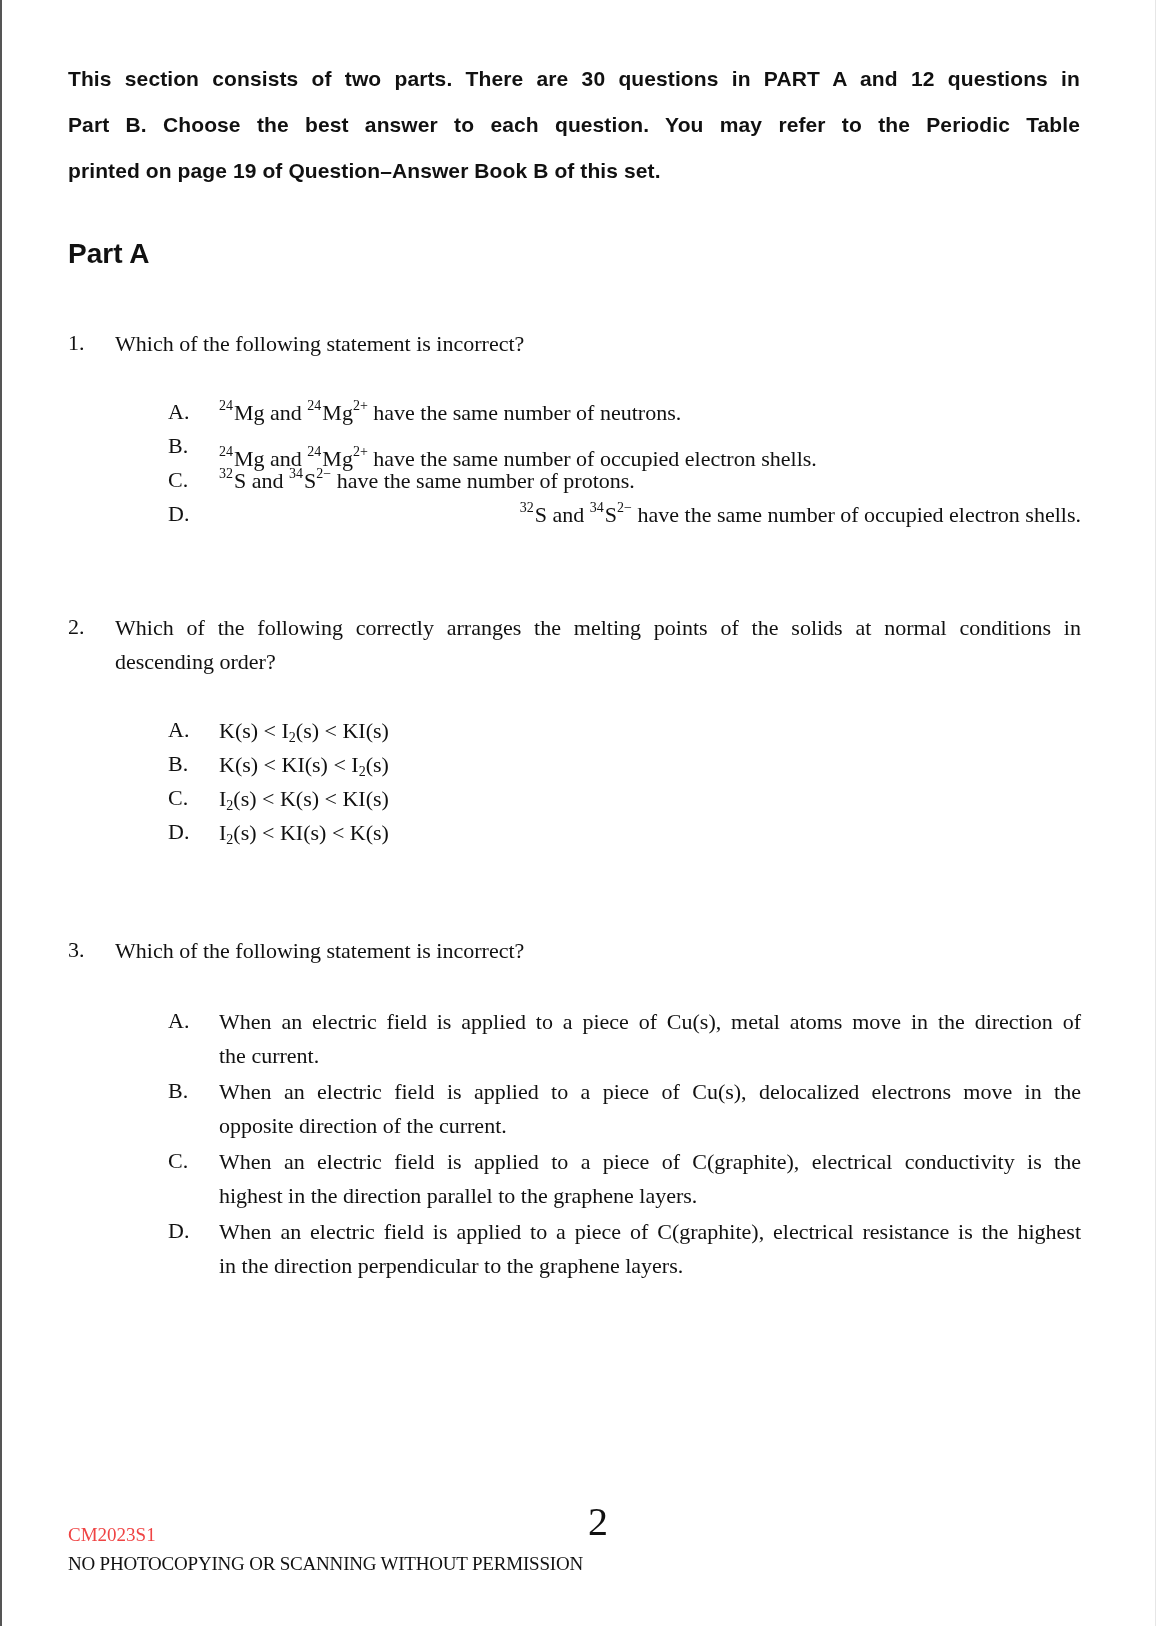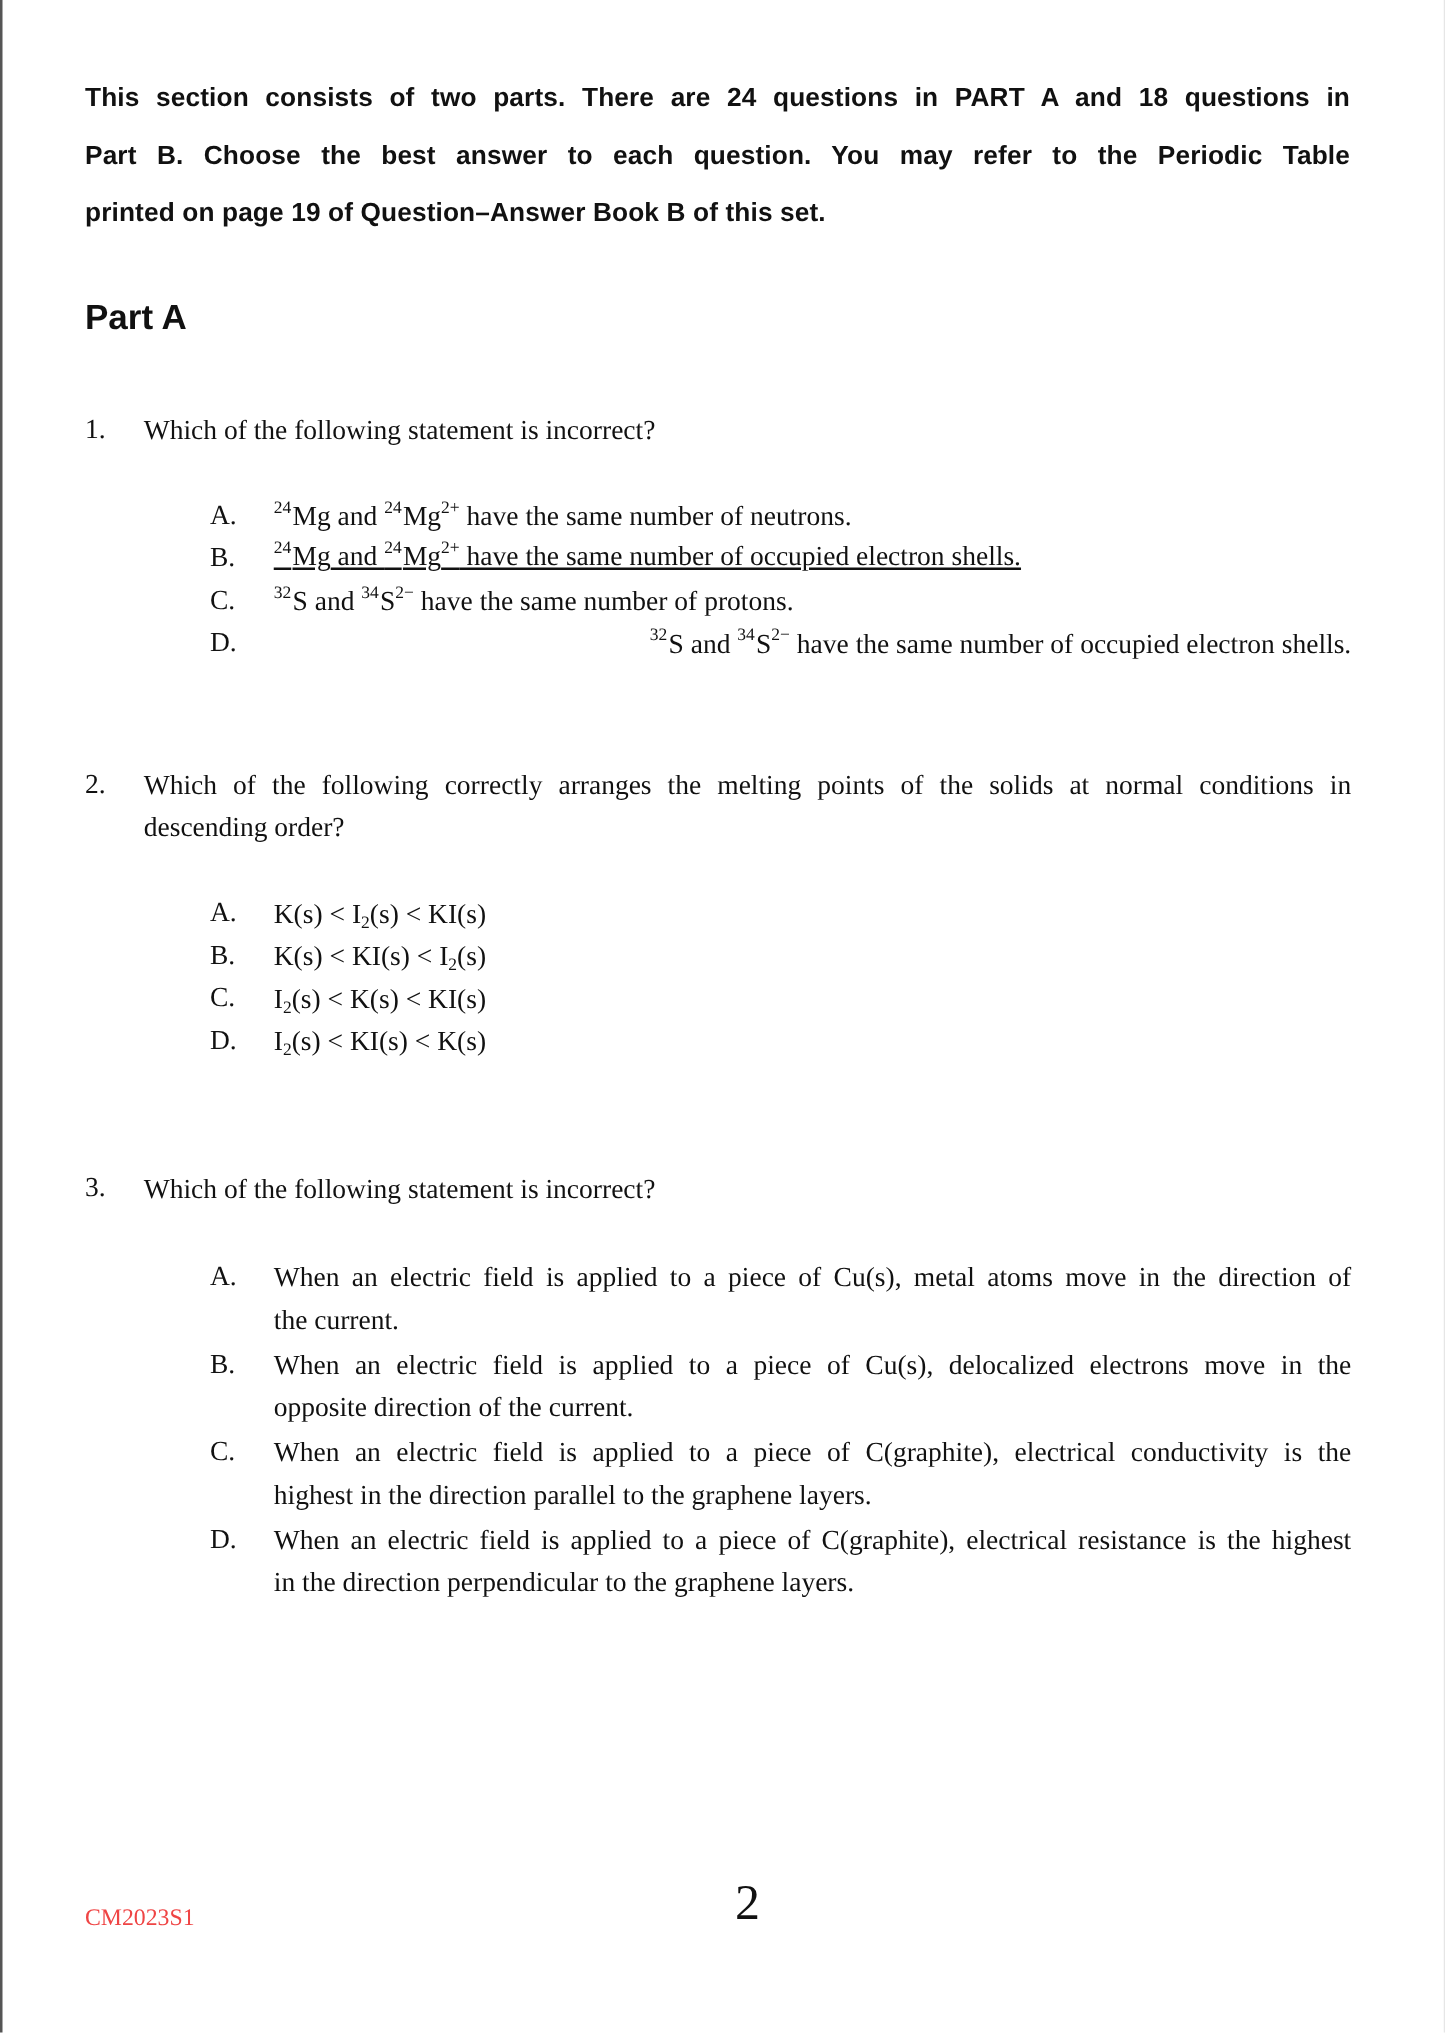--- a/index.html
+++ b/index.html
@@ -35,38 +35,38 @@
     .footer-code { position: absolute; left: 66px; top: 1524px; font-family: "Liberation Serif", serif; font-size: 19px; color: #ef4444; }
     .footer-note { position: absolute; left: 66px; top: 1553px; font-family: "Liberation Serif", serif; font-size: 19px; color: #111; letter-spacing: -0.2px; }
     .page-num { position: absolute; left: 586px; top: 1498px; font-family: "Liberation Serif", serif; font-size: 40px; color: #111; }
   </style>
 </head>
 <body>
 
 <div class="page">
 
   <div class="intro">
-    <span class="line">This section consists of two parts. There are 24 questions in PART A and 18 questions in</span>
+    <span class="line">This section consists of two parts. There are 30 questions in PART A and 12 questions in</span>
     <span class="line">Part B. Choose the best answer to each question. You may refer to the Periodic Table</span>
     <span class="line last">printed on page 19 of Question–Answer Book B of this set.</span>
   </div>
 
   <div class="part-heading">Part A</div>
 
   <div>
     <div class="serif q-num" style="top:330px;">1.</div>
     <div class="serif q-text" style="top:327px;">Which of the following statement is incorrect?</div>
 
     <div class="serif opt-letter" style="top:399px;">A.</div>
     <div class="serif opt-text" style="top:396px;">
       <span class="iso">24</span><span>Mg</span><span> and </span><span class="iso">24</span><span>Mg</span><sup>2+</sup><span> have the same number of neutrons.</span>
     </div>
 
     <div class="serif opt-letter" style="top:433px;">B.</div>
-    <div class="serif opt-text" style="top:428px;text-decoration:underline;">
+    <div class="serif opt-text" style="top:442px;">
       <span class="iso">24</span><span>Mg</span><span> and </span><span class="iso">24</span><span>Mg</span><sup>2+</sup><span> have the same number of occupied electron shells.</span>
     </div>
 
     <div class="serif opt-letter" style="top:467px;">C.</div>
     <div class="serif opt-text" style="top:464px;">
       <span class="iso">32</span><span>S</span><span> and </span><span class="iso">34</span><span>S</span><sup>2−</sup><span> have the same number of protons.</span>
     </div>
 
     <div class="serif opt-letter" style="top:501px;">D.</div>
     <div class="serif opt-text" style="top:498px;text-align:right;">
@@ -126,13 +126,14 @@
 
     <div class="serif opt-letter" style="top:1218px;">D.</div>
     <div class="serif opt-text wrap" style="top:1215px;">
       <span class="l1">When an electric field is applied to a piece of C(graphite), electrical resistance is the highest</span>
       <span>in the direction perpendicular to the graphene layers.</span>
     </div>
   </div>
 
   <div class="page-num">2</div>
   <div class="footer-code">CM2023S1</div>
+  <div class="footer-note">NO PHOTOCOPYING OR SCANNING WITHOUT PERMISSION</div>
 </div>
 
 </body></html>

